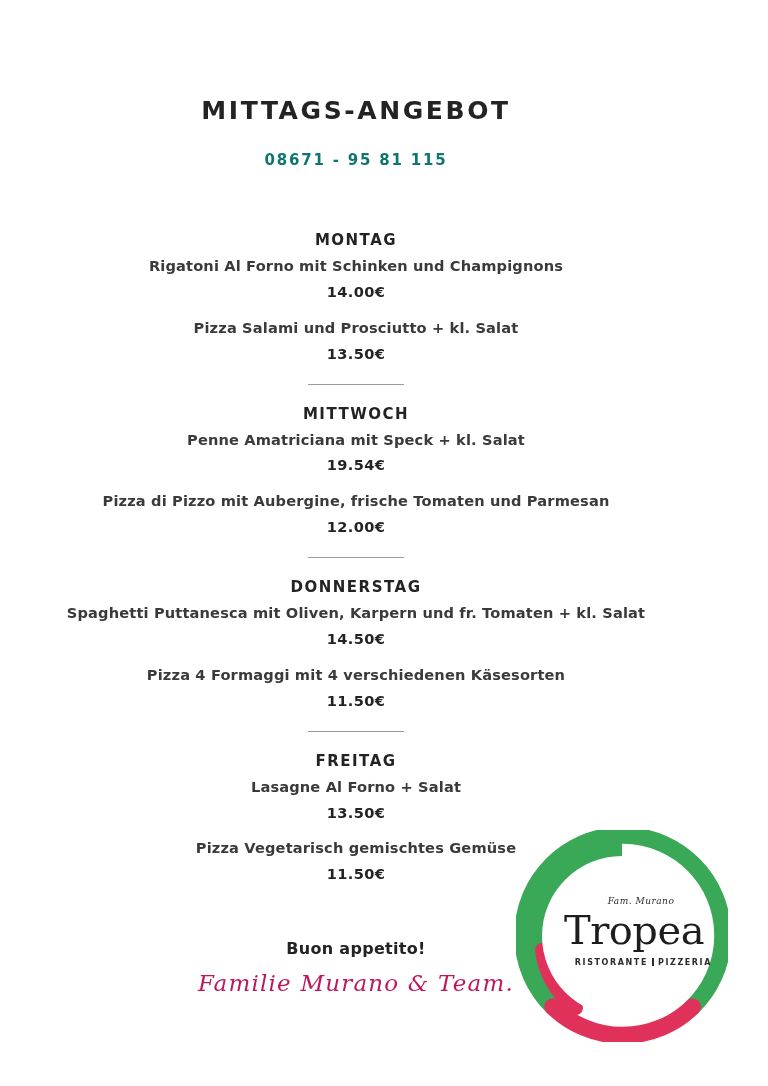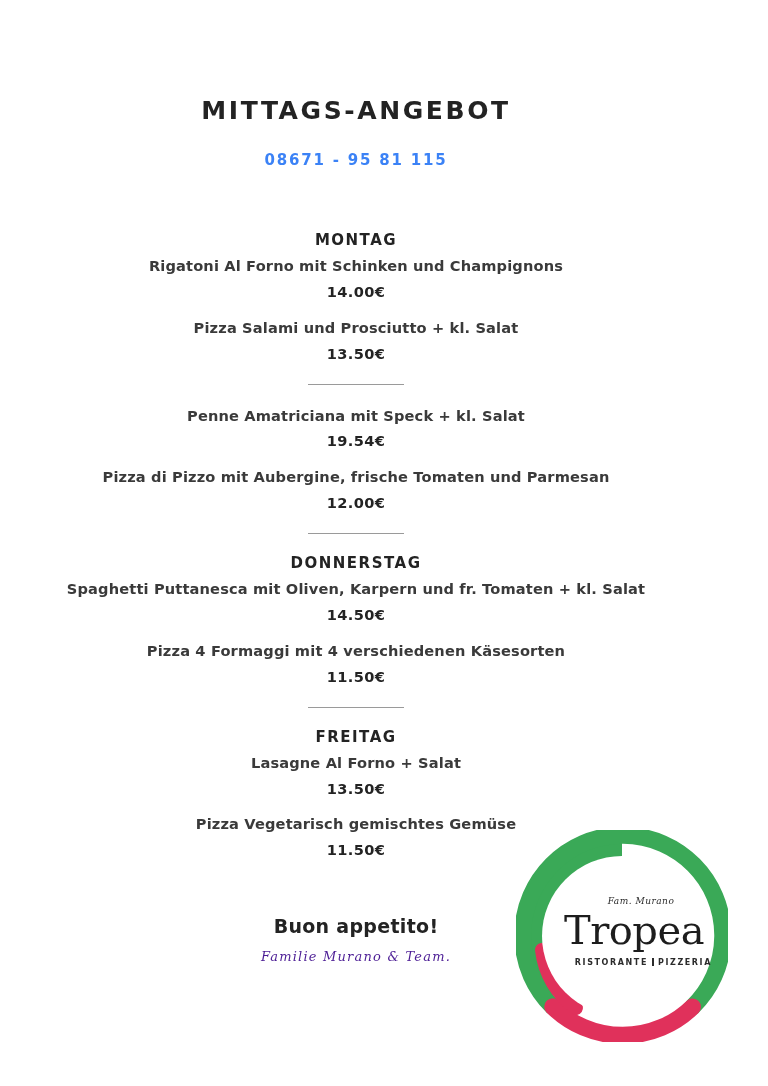--- a/index.html
+++ b/index.html
@@ -31,21 +31,21 @@
     font-size: 25px;
     font-weight: 700;
     letter-spacing: 2.6px;
     color: #232323;
     margin: 0;
   }
   .menu-phone {
     font-size: 15px;
     font-weight: 700;
     letter-spacing: 1.8px;
-    color: #3b82f6;
+    color: #0f766e;
     margin: 26px 0 0 0;
   }
 
   
   .menu-body {
     margin-top: 62px;
     text-align: center;
   }
   .day-block {
     text-align: center;
@@ -83,31 +83,31 @@
     border: 0;
     margin: 19px auto 20px auto;
   }
 
   
   .footer {
     text-align: center;
     margin-top: 54px;
   }
   .buon {
-    font-size: 19px;
+    font-size: 16px;
     font-weight: 700;
     color: #232323;
     letter-spacing: 0.3px;
     margin: 0;
   }
   .family {
     font-family: "DejaVu Serif", "Liberation Serif", serif;
     font-style: italic;
-    font-size: 13px;
-    color: #4c1d95;
+    font-size: 23px;
+    color: #be185d;
     letter-spacing: 1.2px;
     margin: 12px 0 0 0;
   }
 
   
   .logo {
     position: absolute;
     left: 516px;
     top: 830px;
     width: 212px;
@@ -186,20 +186,21 @@
     <div class="day-block">
       <p class="day-name">MONTAG</p>
       <p class="dish-line">Rigatoni Al Forno mit Schinken und Champignons</p>
       <p class="dish-price">14.00€</p>
       <p class="dish-line">Pizza Salami und Prosciutto + kl. Salat</p>
       <p class="dish-price last">13.50€</p>
     </div>
     <hr class="divider">
 
     <div class="day-block">
+      <p class="day-name">MITTWOCH</p>
       <p class="dish-line">Penne Amatriciana mit Speck + kl. Salat</p>
       <p class="dish-price">19.54€</p>
       <p class="dish-line">Pizza di Pizzo mit Aubergine, frische Tomaten und Parmesan</p>
       <p class="dish-price last">12.00€</p>
     </div>
     <hr class="divider">
 
     <div class="day-block">
       <p class="day-name">DONNERSTAG</p>
       <p class="dish-line">Spaghetti Puttanesca mit Oliven, Karpern und fr. Tomaten + kl. Salat</p>

